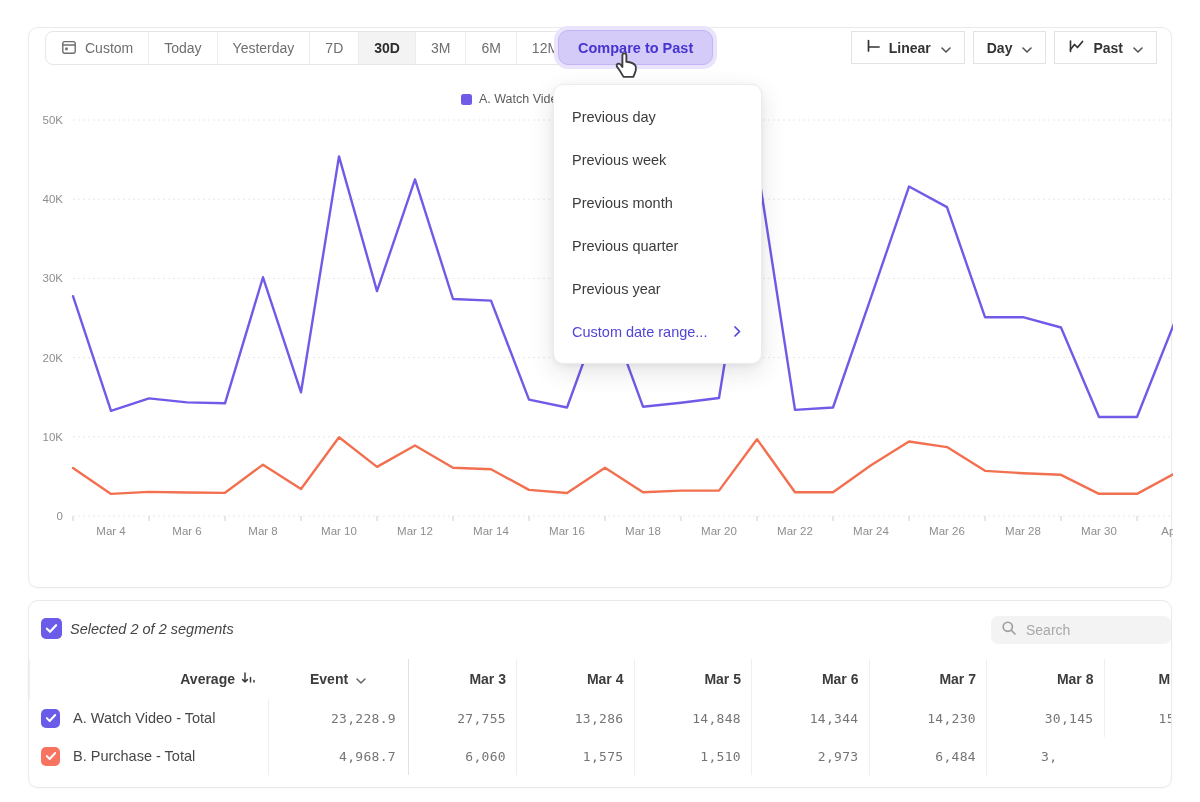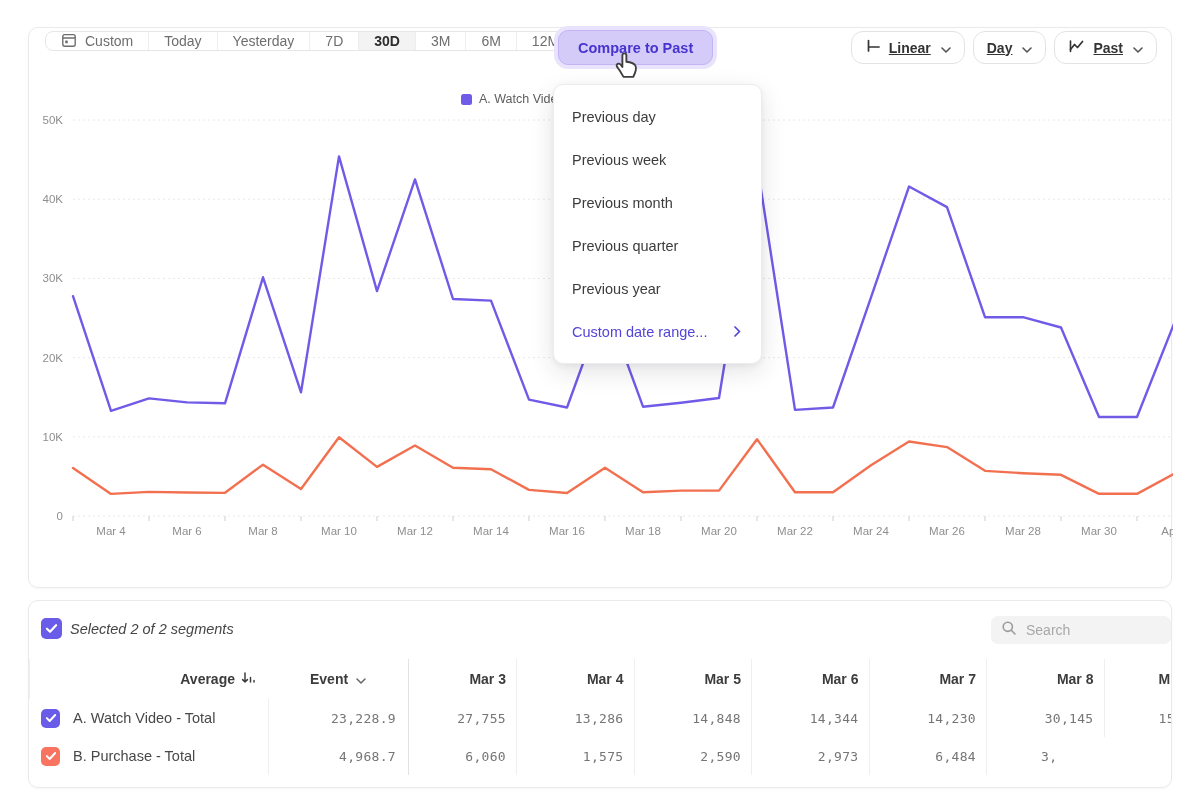--- a/index.html
+++ b/index.html
@@ -4,30 +4,30 @@
 <style>
   * { margin:0; padding:0; box-sizing:border-box; }
   html,body { width:1200px; height:802px; background:#fff; font-family:"Liberation Sans", sans-serif; }
   #stage { position:relative; width:1200px; height:802px; background:#fff; overflow:hidden; }
 
   .card { position:absolute; background:#fff; border:1px solid #eaeaea; border-radius:10px; box-shadow:0 1px 3px rgba(0,0,0,.03); }
   #chart-card { left:28px; top:27px; width:1144px; height:561px; }
   #table-card { left:28px; top:600px; width:1144px; height:188px; overflow:hidden; }
 
   
-  .seg-control { position:absolute; left:16px; top:3px; height:20px; display:flex; align-items:stretch; border:1px solid #e6e6e6; border-radius:8px; background:#fff; overflow:hidden; }
+  .seg-control { position:absolute; left:16px; top:3px; height:34px; display:flex; align-items:stretch; border:1px solid #e6e6e6; border-radius:8px; background:#fff; overflow:hidden; }
   .seg-item { display:flex; align-items:center; gap:8px; padding:0 15px; font-size:14px; color:#6e6e6e; border-right:1px solid #ededed; cursor:pointer; white-space:nowrap; }
   .seg-item:last-child { border-right:none; }
   .seg-item.active { background:#f3f3f3; color:#2d2d2d; font-weight:700; }
   .seg-item svg { flex:0 0 auto; }
 
   #compare-btn { position:absolute; left:529px; top:2px; height:35px; display:flex; align-items:center; padding:0 19px; background:#d5cbf8; border:1px solid #c2b4f5; border-radius:10px; box-shadow:0 0 0 4px #e9e4fb; color:#4634cf; font-size:14.5px; font-weight:700; z-index:5; cursor:pointer; }
 
   .right-btns { position:absolute; right:14px; top:3px; display:flex; gap:8px; z-index:2; }
-  .tool-btn { height:33px; display:flex; align-items:center; gap:8px; padding:0 13px; border:1px solid #e3e3e3; border-radius:12px; background:#fff; font-size:14px; font-weight:600; color:#333; cursor:pointer;text-decoration:underline; }
+  .tool-btn { height:33px; display:flex; align-items:center; gap:8px; padding:0 13px; border:1px solid #e3e3e3; border-radius:0; background:#fff; font-size:14px; font-weight:600; color:#333; cursor:pointer; }
   .tool-btn .chev { margin-left:2px; }
 
   
   #legend { position:absolute; left:432px; top:64px; display:flex; gap:22px; align-items:center; z-index:1; }
   .legend-entry { display:flex; align-items:center; gap:7px; font-size:12.5px; color:#5d5d5d; }
   .legend-swatch { width:11px; height:11px; border-radius:2.5px; }
 
   
   #chart-svg { position:absolute; left:0; top:0; pointer-events:none; z-index:0; }
   #chart-svg text { font-family:"Liberation Sans", sans-serif; font-size:11.5px; fill:#8e8e8e; }
@@ -297,20 +297,20 @@
           <span class="row-check" style="background:#f87461">
             <svg width="12" height="10" viewBox="0 0 14 12">
               <path d="M2 6.2 L5.4 9.6 L12 2.4" stroke="#fff" stroke-width="2.4" fill="none" stroke-linecap="round" stroke-linejoin="round"></path>
             </svg>
           </span>
           <span class="row-label">B. Purchase - Total</span>
         </div>
         <div class="td col-avg sep-l mono">4,968.7</div>
         <div class="td mono col-num sep-strong">6,060</div>
         <div class="td mono col-num sep-l">1,575</div>
-        <div class="td mono col-num sep-l">2,590</div>
+        <div class="td mono col-num sep-l">1,510</div>
         <div class="td mono col-num sep-l">2,973</div>
         <div class="td mono col-num sep-l">6,484</div>
         <div class="td mono col-cut sep-l">3,</div>
       </div>
   </div>
 
 </div>
 
 </body></html>

